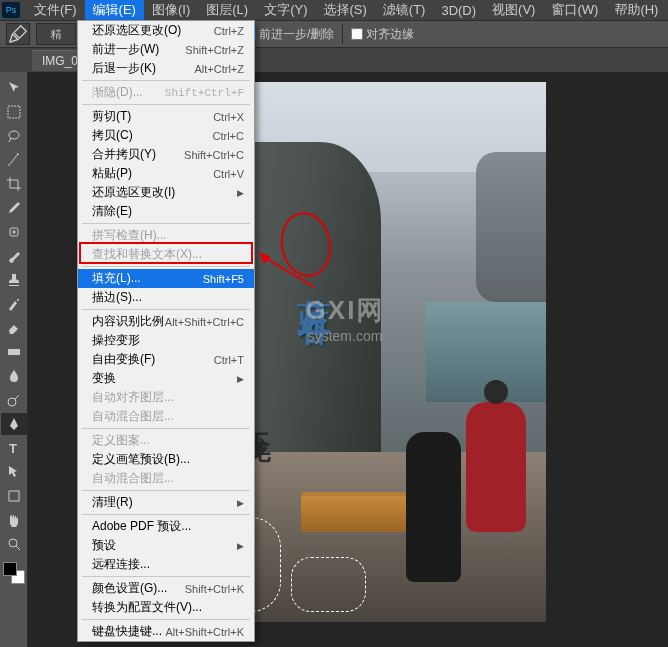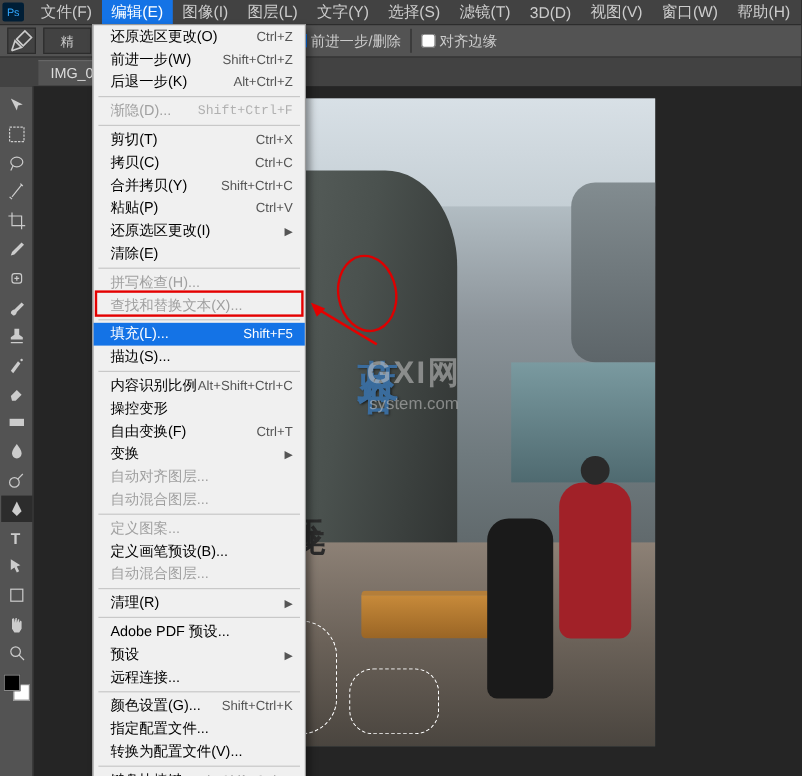--- a/index.html
+++ b/index.html
@@ -369,23 +369,20 @@
     </div>
     <div class="row">
       <span>远程连接...</span>
     </div>
     <div class="hr"></div>
     <div class="row">
       <span>颜色设置(G)...</span>
       <span class="sc">Shift+Ctrl+K</span>
     </div>
     <div class="row">
-      <span>指定配置文件...</span>
-    </div>
-    <div class="row">
       <span>转换为配置文件(V)...</span>
     </div>
     <div class="hr"></div>
     <div class="row">
       <span>键盘快捷键...</span>
       <span class="sc">Alt+Shift+Ctrl+K</span>
     </div>
   </div>
 
 <div class="red-box"></div>

